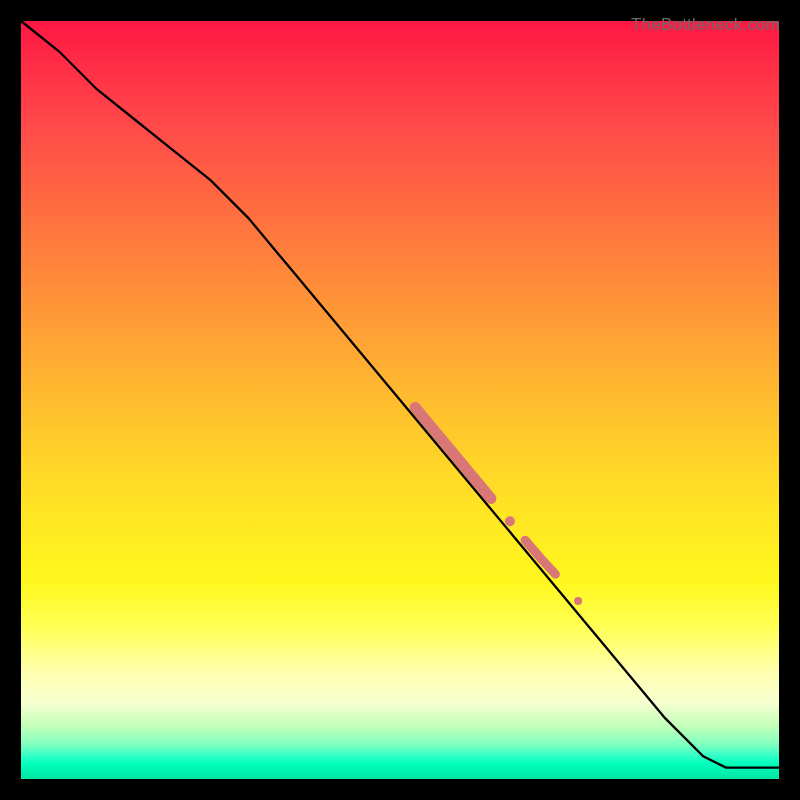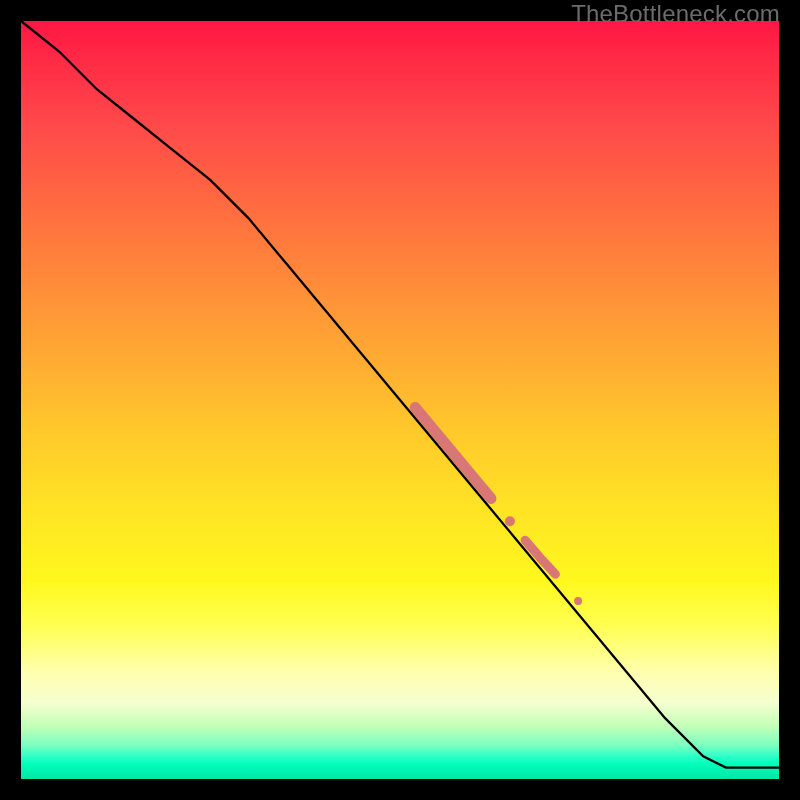--- a/index.html
+++ b/index.html
@@ -33,24 +33,24 @@
       #f5ffd0 90%,
       #c3ffb8 93%,
       #7effc0 95.5%,
       #2effc8 97%,
       #00ffba 98%,
       #00e6a6 100%
     );
   }
   .watermark {
     position: absolute;
-    top: 0px;
+    top: 15px;
     right: 20px;
     color: #6b6b6b;
-    font-size: 24px;
+    font-size: 17px;
     font-weight: 400;
     letter-spacing: 0.2px;
     user-select: none;
   }
   svg.overlay {
     position: absolute;
     left: 21px;
     top: 21px;
     width: 758px;
     height: 758px;

